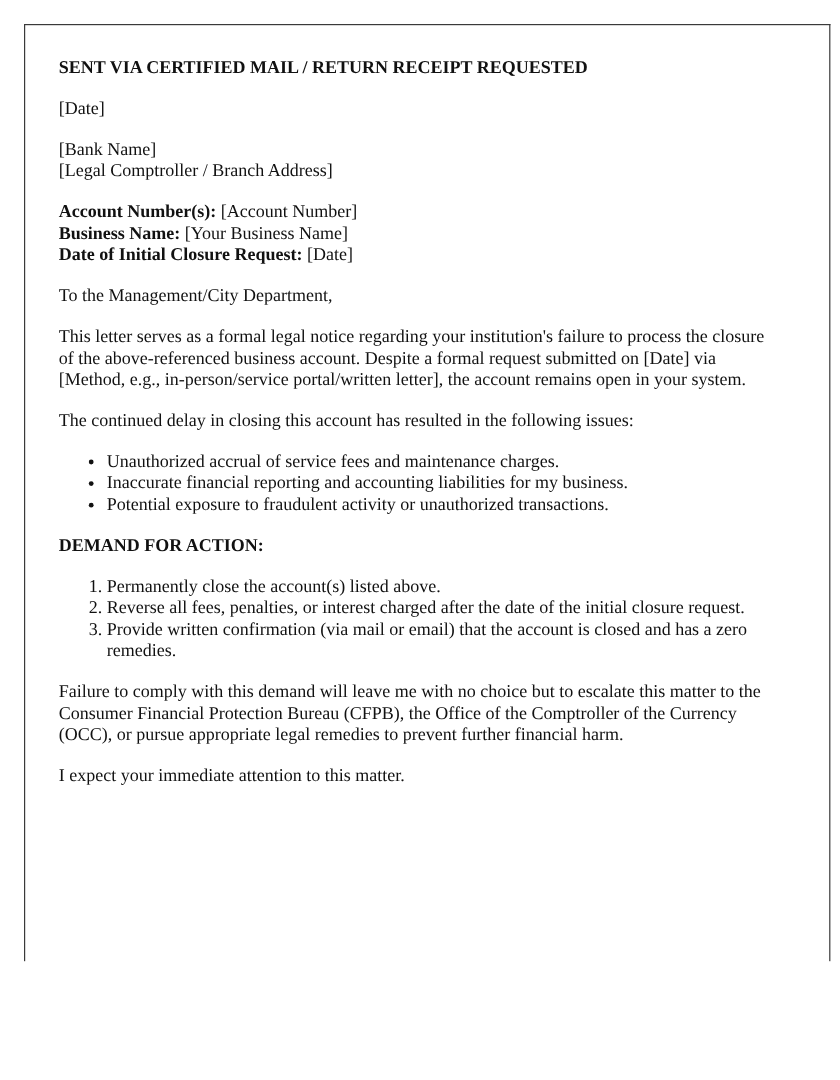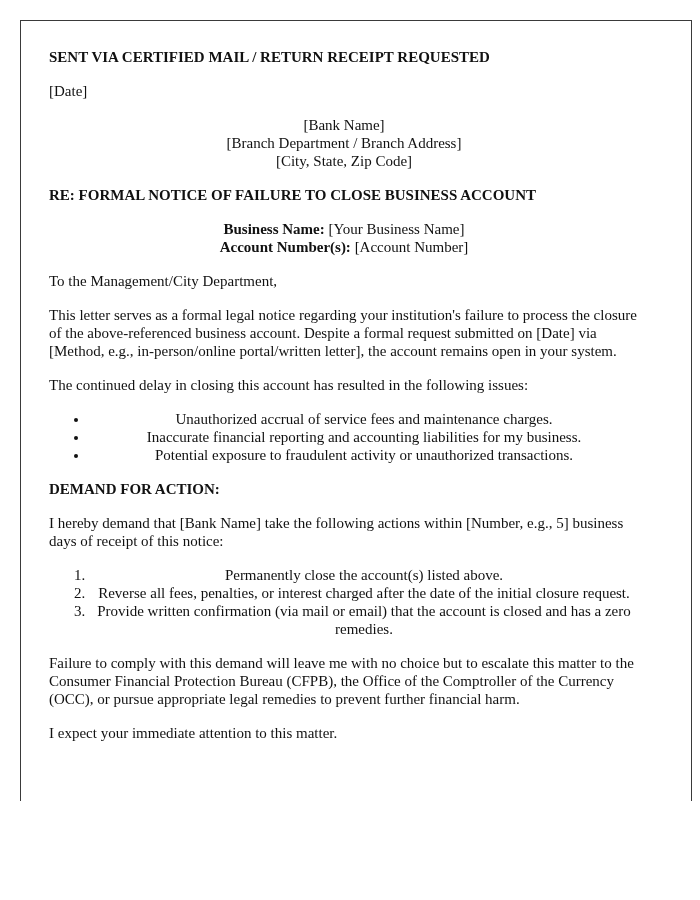--- a/index.html
+++ b/index.html
@@ -40,72 +40,68 @@
     }
     .heading {
       font-weight: bold;
       margin: 0 0 16px 0;
     }
     .address-block {
       margin: 0 0 16px 0;
     }
     .line {
       display: block;
-      text-align: center;
     }
     .field-label {
       font-weight: bold;
     }
     ul, ol {
       margin: 0 0 16px 0;
       padding-left: 40px;
     }
     li {
       margin: 0;
-      text-align: center;
     }
   </style>
 </head>
 <body>
 
 <div class="page">
   <div class="content">
 
     <p class="heading">SENT VIA CERTIFIED MAIL / RETURN RECEIPT REQUESTED</p>
 
     <p>[Date]</p>
 
     <div class="address-block">
       <span class="line">[Bank Name]</span>
-      <span class="line">[Branch Department / Branch Address]</span>
-      <span class="line">[City, State, Zip Code]</span>
+      <span class="line">[Legal Comptroller / Branch Address]</span>
     </div>
 
-    <p class="heading">RE: FORMAL NOTICE OF FAILURE TO CLOSE BUSINESS ACCOUNT</p>
 
     <div class="address-block">
+      <span class="line"><span class="field-label">Account Number(s):</span><span> [Account Number]</span></span>
       <span class="line"><span class="field-label">Business Name:</span><span> [Your Business Name]</span></span>
-      <span class="line"><span class="field-label">Account Number(s):</span><span> [Account Number]</span></span>
+      <span class="line"><span class="field-label">Date of Initial Closure Request:</span><span> [Date]</span></span>
     </div>
 
     <p>To the Management/City Department,</p>
 
-    <p>This letter serves as a formal legal notice regarding your institution's failure to process the closure of the above-referenced business account. Despite a formal request submitted on [Date] via [Method, e.g., in-person/online portal/written letter], the account remains open in your system.</p>
+    <p>This letter serves as a formal legal notice regarding your institution's failure to process the closure of the above-referenced business account. Despite a formal request submitted on [Date] via [Method, e.g., in-person/service portal/written letter], the account remains open in your system.</p>
 
     <p>The continued delay in closing this account has resulted in the following issues:</p>
 
     <ul>
       <li>Unauthorized accrual of service fees and maintenance charges.</li>
       <li>Inaccurate financial reporting and accounting liabilities for my business.</li>
       <li>Potential exposure to fraudulent activity or unauthorized transactions.</li>
     </ul>
 
     <p class="heading">DEMAND FOR ACTION:</p>
 
-    <p>I hereby demand that [Bank Name] take the following actions within [Number, e.g., 5] business days of receipt of this notice:</p>
 
     <ol>
       <li>Permanently close the account(s) listed above.</li>
       <li>Reverse all fees, penalties, or interest charged after the date of the initial closure request.</li>
       <li>Provide written confirmation (via mail or email) that the account is closed and has a zero remedies.</li>
     </ol>
 
     <p>Failure to comply with this demand will leave me with no choice but to escalate this matter to the Consumer Financial Protection Bureau (CFPB), the Office of the Comptroller of the Currency (OCC), or pursue appropriate legal remedies to prevent further financial harm.</p>
 
     <p>I expect your immediate attention to this matter.</p>

